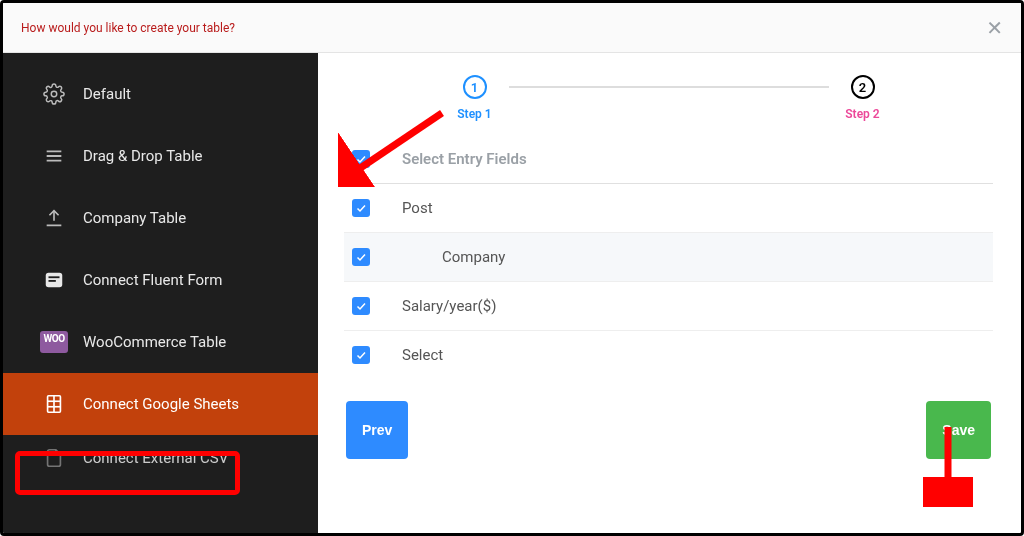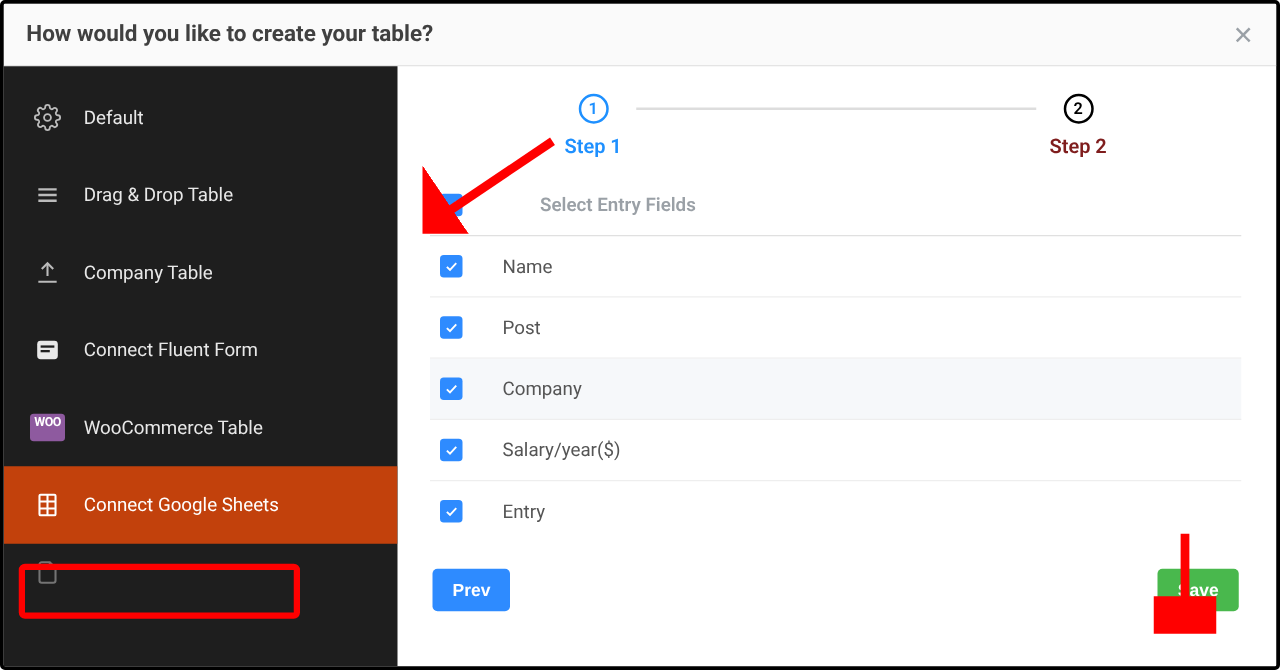--- a/index.html
+++ b/index.html
@@ -15,44 +15,44 @@
   .header {
     height: 50px;
     display: flex;
     align-items: center;
     justify-content: space-between;
     padding: 0 18px;
     border-bottom: 1px solid #e4e4e4;
     background: #fafafa;
   }
   .header-title {
-    font-size: 18px;
-    color: #404040;
-    font-weight: 700;
+    font-size: 12px;
+    color: #b91c1c;
+    font-weight: 400;
   }
   .close-icon {
     font-size: 20px;
     color: #9aa0a6;
     cursor: pointer;
   }
   .main {
     display: flex;
     height: calc(100% - 50px);
   }
   
   .sidebar {
     width: 315px;
     background: #1e1e1e;
     padding: 10px 0 0 0;
     overflow: hidden;
   }
   .sidebar-item {
     display: flex;
     align-items: center;
-    padding: 0 20px 0 24px;
+    padding: 0 20px 0 40px;
     height: 62px;
     color: #e8e8e8;
     font-size: 15px;
     cursor: pointer;
     position: relative;
   }
   .sidebar-item.active {
     background: #c2410c;
     color: #fff;
   }
@@ -108,44 +108,43 @@
     width: 24px; height: 24px;
     border: 2px solid;
     border-radius: 50%;
     display: flex;
     align-items: center;
     justify-content: center;
     font-size: 13px;
     font-weight: 600;
     margin-bottom: 8px;
   }
-  .step-label { font-size: 16px; font-weight: 600; white-space: nowrap; }
+  .step-label { font-size: 12px; font-weight: 600; white-space: nowrap; }
   .step.current .step-circle { border-color: #1e90ff; color: #1e90ff; }
   .step.current .step-label { color: #1e90ff; }
   .step.done .step-circle { border-color: #000; color: #000; }
-  .step.done .step-label { color: #7f1d1d; text-align: center; }
+  .step.done .step-label { color: #ec4899; text-align: center; }
   .step-line {
     flex: 1 1 320px;
     height: 2px;
     background: #ddd;
     margin: 11px 4px 0 4px;
     max-width: 320px;
   }
   .fields { margin-top: 6px; }
   .field-row {
     display: flex;
     align-items: center;
     padding: 15px 6px 15px 8px;
     border-bottom: 1px solid #eee;
   }
   .field-row.header-row {
     border-bottom: 1px solid #e0e0e0;
-    gap: 30px;
-  }
-  .field-row.highlight { background: #f6f8fa; }
+  }
+  .field-row.highlight { background: #f6f8fa; gap: 40px; }
   .chk {
     width: 18px; height: 18px;
     background: #2e8bff;
     border-radius: 3px;
     display: inline-flex;
     align-items: center;
     justify-content: center;
     margin-right: 32px;
     cursor: pointer;
   }
@@ -157,21 +156,21 @@
   .header-row .field-label { color: #9aa0a6; font-weight: 600; }
   .footer {
     display: flex;
     justify-content: space-between;
     margin-top: 22px;
     padding: 0 2px;
   }
   .btn {
     border: none;
     border-radius: 4px;
-    padding: 9px 16px;
+    padding: 21px 16px;
     font-size: 14px;
     font-weight: 600;
     color: #fff;
     cursor: pointer;
   }
   .btn-prev { background: #2e8bff; }
   .btn-save { background: #49b84d; }
   
   .arrow {
     position: absolute;
@@ -254,20 +253,21 @@
       <span>Connect Google Sheets</span>
     </div>
 
     <div class="sidebar-item" style="height:46px;">
       <span class="sb-icon" style="opacity:.55">
         <svg viewBox="0 0 24 24" fill="none" stroke="#bbb" stroke-width="1.8">
             <path d="M14 3H7a2 2 0 0 0-2 2v14a2 2 0 0 0 2 2h10a2 2 0 0 0 2-2V8z"></path>
             <path d="M14 3v5h5"></path>
           </svg>
       </span>
+      <span style="opacity:.85">Connect External CSV</span>
     </div>
   </div>
 
   <div class="red-highlight"></div>
 
   <div class="content">
 
     <div class="stepper">
       <div class="step current">
         <div class="step-circle">1</div>
@@ -288,53 +288,45 @@
             </svg>
           </span>
         <span class="field-label">Select Entry Fields</span>
       </div>
       <div class="field-row">
         <span class="chk">
             <svg viewBox="0 0 24 24" fill="none" stroke="#fff" stroke-width="3">
               <polyline points="5 13 10 18 20 7"></polyline>
             </svg>
           </span>
-        <span class="field-label">Name</span>
+        <span class="field-label">Post</span>
+      </div>
+      <div class="field-row highlight">
+        <span class="chk">
+            <svg viewBox="0 0 24 24" fill="none" stroke="#fff" stroke-width="3">
+              <polyline points="5 13 10 18 20 7"></polyline>
+            </svg>
+          </span>
+        <span class="field-label">Company</span>
       </div>
       <div class="field-row">
         <span class="chk">
             <svg viewBox="0 0 24 24" fill="none" stroke="#fff" stroke-width="3">
               <polyline points="5 13 10 18 20 7"></polyline>
             </svg>
           </span>
-        <span class="field-label">Post</span>
-      </div>
-      <div class="field-row highlight">
-        <span class="chk">
-            <svg viewBox="0 0 24 24" fill="none" stroke="#fff" stroke-width="3">
-              <polyline points="5 13 10 18 20 7"></polyline>
-            </svg>
-          </span>
-        <span class="field-label">Company</span>
-      </div>
-      <div class="field-row">
-        <span class="chk">
-            <svg viewBox="0 0 24 24" fill="none" stroke="#fff" stroke-width="3">
-              <polyline points="5 13 10 18 20 7"></polyline>
-            </svg>
-          </span>
         <span class="field-label">Salary/year($)</span>
       </div>
       <div class="field-row" style="border-bottom:none">
         <span class="chk">
             <svg viewBox="0 0 24 24" fill="none" stroke="#fff" stroke-width="3">
               <polyline points="5 13 10 18 20 7"></polyline>
             </svg>
           </span>
-        <span class="field-label">Entry</span>
+        <span class="field-label">Select</span>
       </div>
     </div>
 
     <div class="footer">
       <button class="btn btn-prev">Prev</button>
       <button class="btn btn-save">Save</button>
     </div>
 
     <svg class="arrow" style="left:20px; top:54px; width:110px; height:80px;" viewBox="0 0 110 80">
       <defs>

